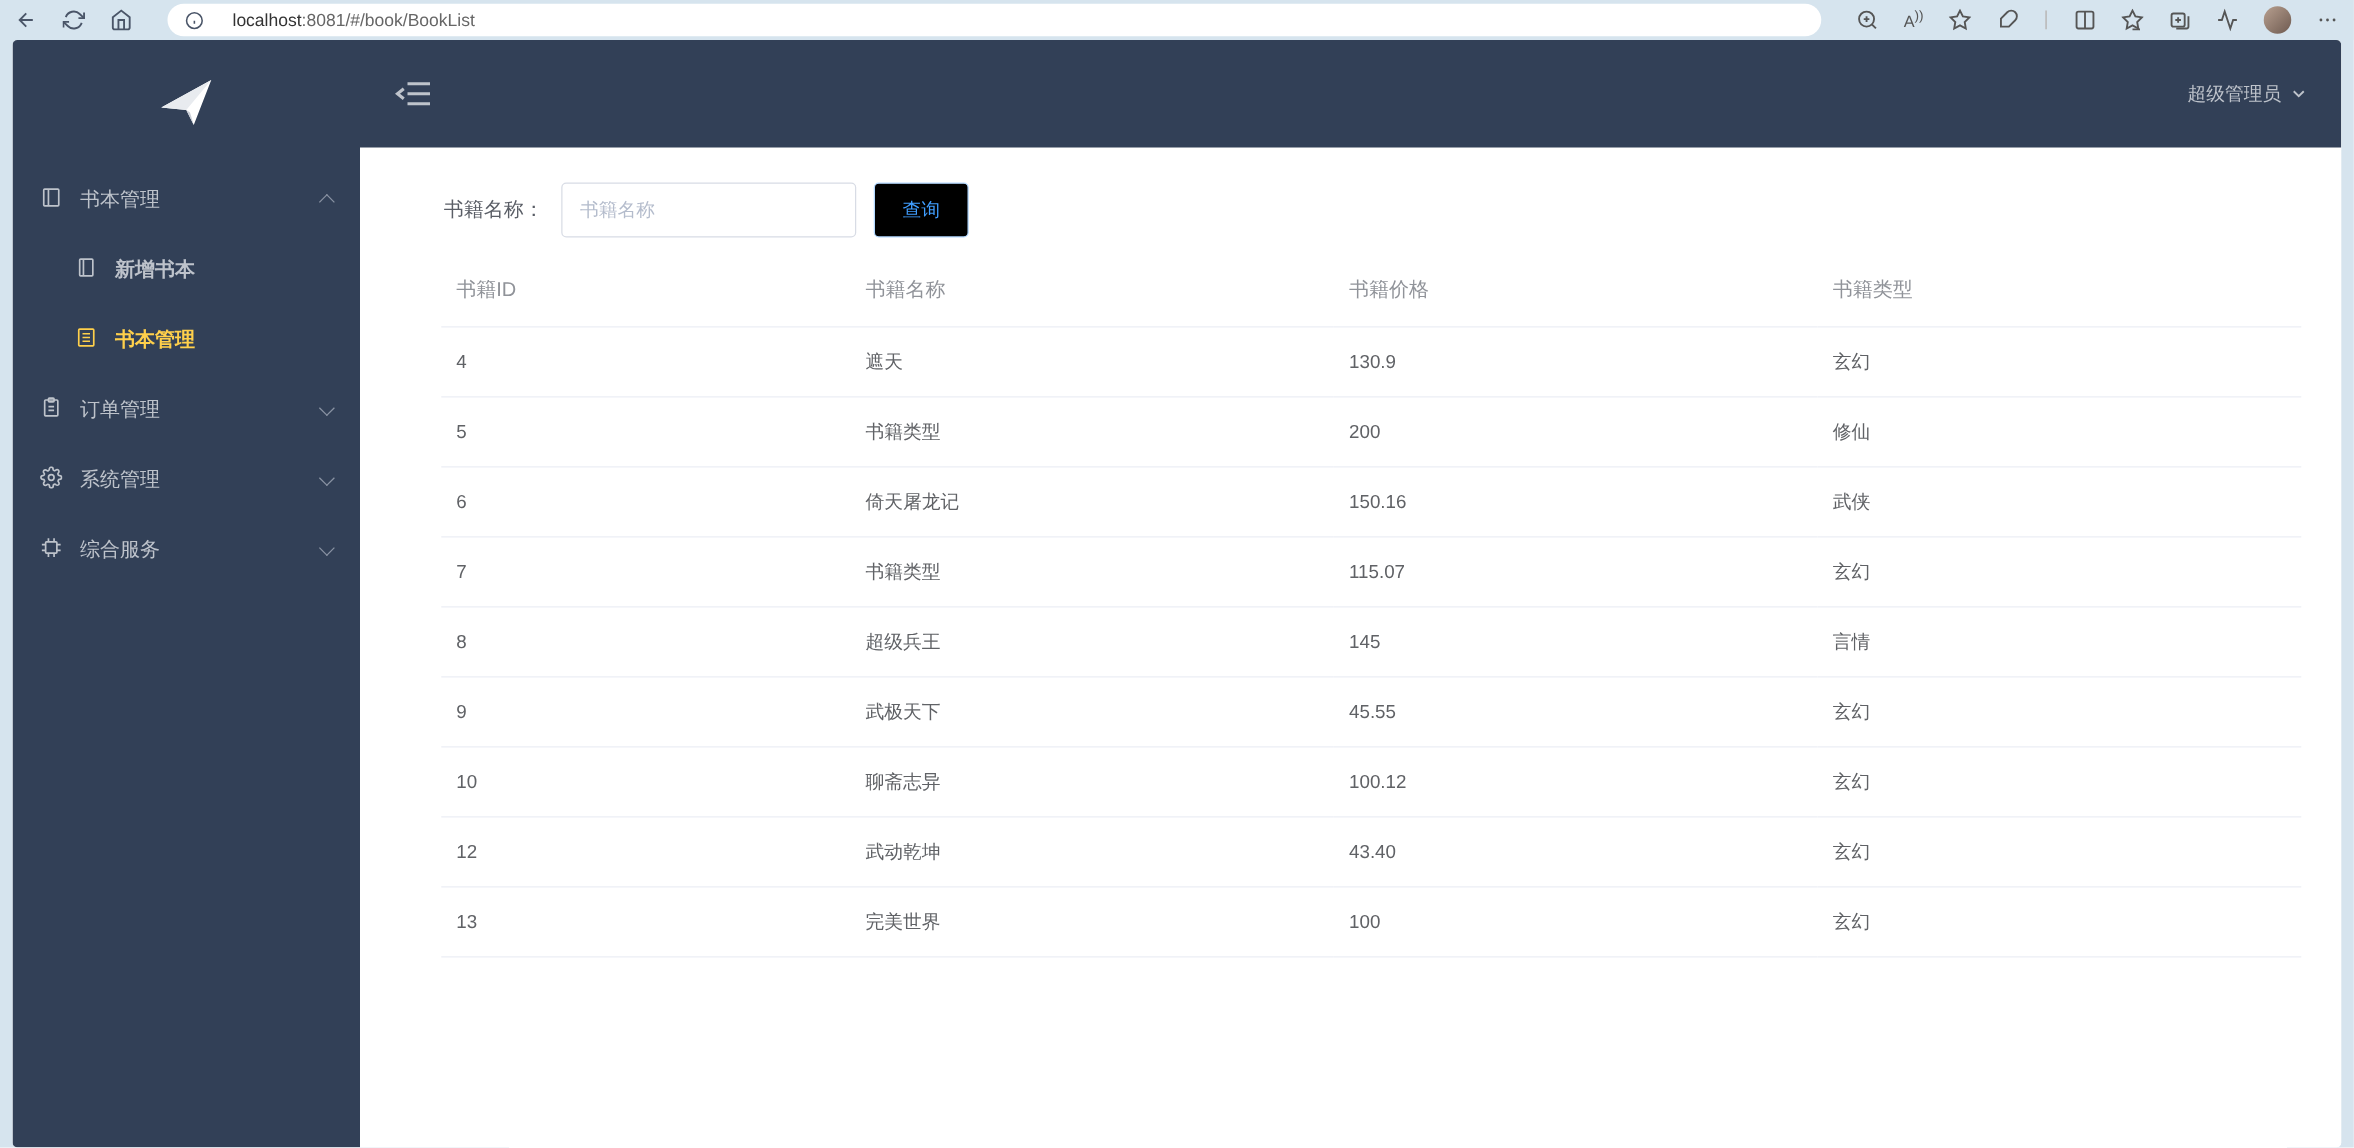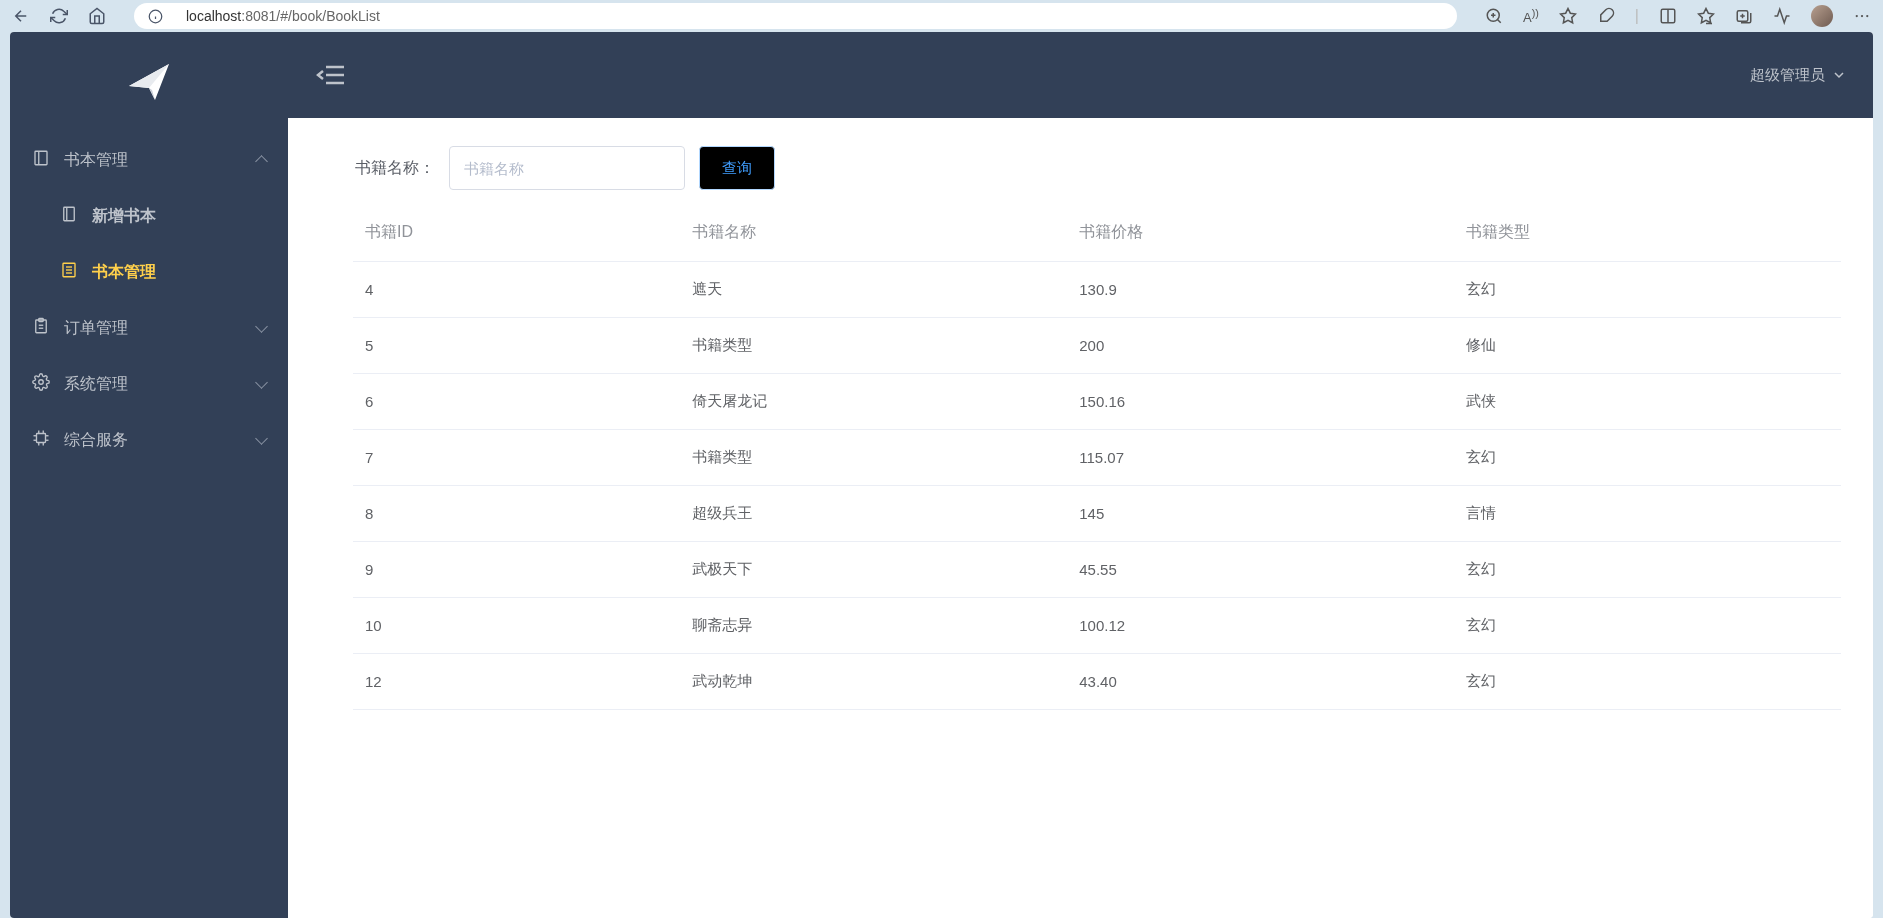--- a/index.html
+++ b/index.html
@@ -352,17 +352,23 @@
               <td>聊斋志异</td>
               <td>100.12</td>
               <td>玄幻</td>
             </tr>
             <tr>
               <td>12</td>
               <td>武动乾坤</td>
               <td>43.40</td>
               <td>玄幻</td>
             </tr>
+            <tr>
+              <td>13</td>
+              <td>完美世界</td>
+              <td>100</td>
+              <td>玄幻</td>
+            </tr>
           </tbody>
       </table>
     </div>
   </main>
 </div>
 
 </body></html>

